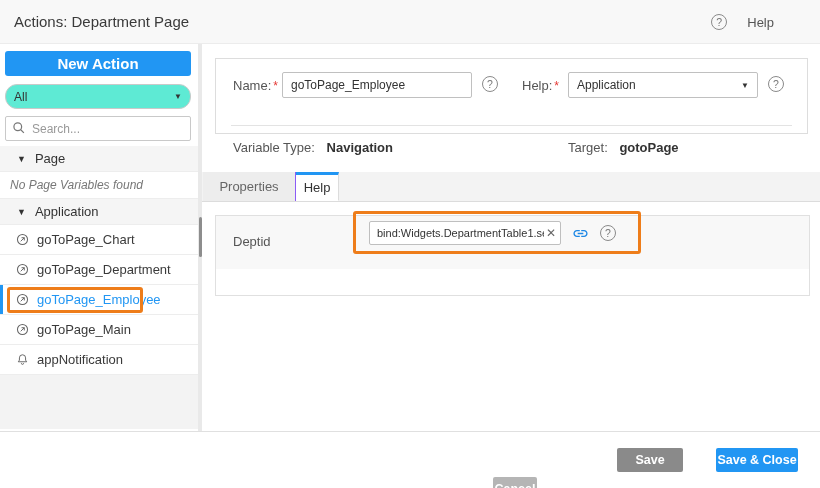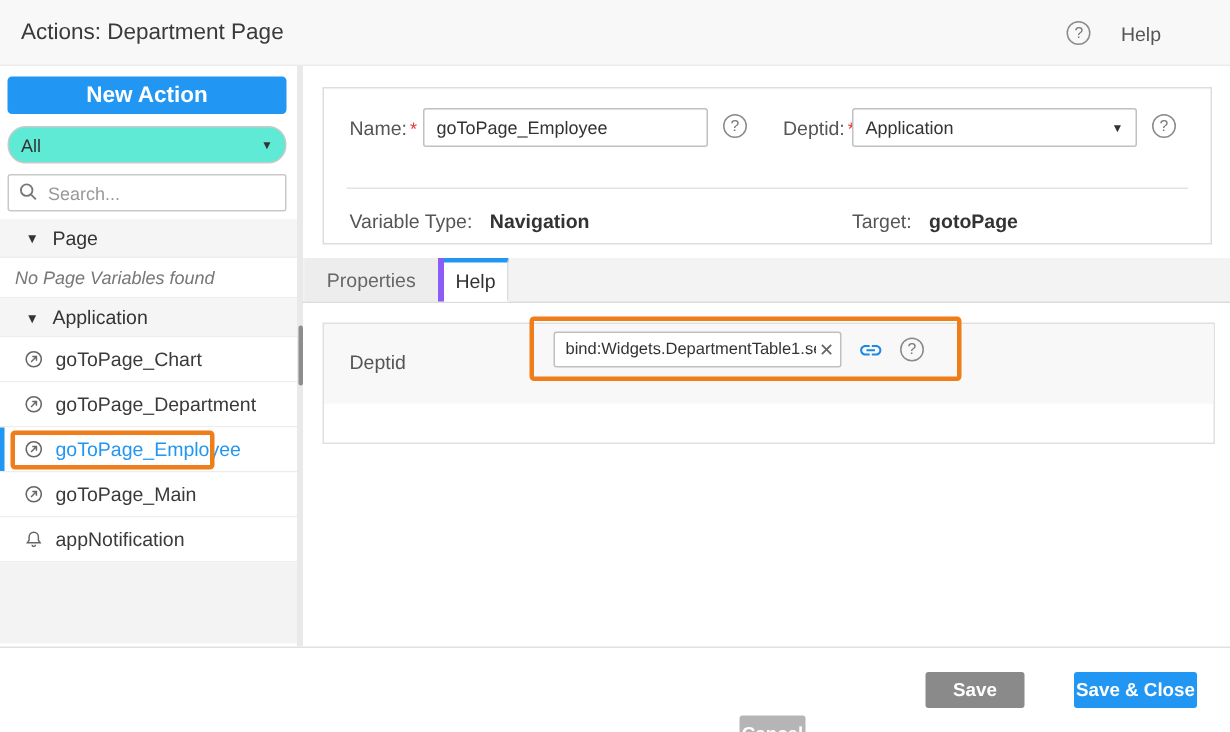--- a/index.html
+++ b/index.html
@@ -42,21 +42,21 @@
   .tree-empty { height:27px; padding-left:10px; font-size:12px; font-style:italic; color:#777; background:#fff; cursor:default; }
   .tree-item { height:30px; padding-left:16px; gap:8px; color:#3a3a3a; position:relative;text-align:center; }
   .tree-item .nav-ico { flex:0 0 auto; display:flex; }
   .tree-item.selected { color:#2196F3; }
   .tree-item.selected::before { content:""; position:absolute; left:0; top:0; width:3px; height:100%; background:#2196F3; }
   .tree-filler { height:54px; background:#f3f3f3; border-bottom:none; cursor:default; }
   .annot { position:absolute; border:3px solid #EE7D1A; border-radius:3px; pointer-events:none; z-index:5; }
   .annot-sidebar { left:7px; top:243px; width:136px; height:26px; }
   
   .main { position:absolute; left:202px; top:44px; width:618px; height:387px; background:#fff; }
-  .panel { position:absolute; left:13px; top:14px; width:593px; height:105px;
+  .panel { position:absolute; left:13px; top:14px; width:593px; height:76px;
            border:1px solid #ddd; background:#fff; }
   .fld-label { font-size:13px; color:#555; }
   .star { color:#e53935; font-size:12px; margin-left:2px; }
   .name-label { position:absolute; left:17px; top:19px; }
   .name-input { position:absolute; left:66px; top:13px; width:190px; height:26px;
                 border:1px solid #c0c0c0; border-radius:2px; padding:0 8px; font-size:12px;
                 color:#333; font-family:inherit; outline:none; }
   .help-name { position:absolute; left:266px; top:17px; }
   .owner-label { position:absolute; left:306px; top:19px; }
   .owner-select { position:absolute; left:352px; top:13px; width:190px; height:26px;
@@ -66,21 +66,21 @@
   .help-owner { position:absolute; left:552px; top:17px; }
   .panel-div { position:absolute; left:15px; right:15px; top:66px; height:1px; background:#e3e3e3; }
   .ro-row1 { position:absolute; left:17px; top:81px; font-size:13px; color:#555; }
   .ro-row2 { position:absolute; left:352px; top:81px; font-size:13px; color:#555; }
   .ro-val { color:#333; font-weight:600; margin-left:8px; }
   
   .tabbar { position:absolute; left:0; top:128px; width:618px; height:30px; background:#f3f3f3;
             border-bottom:1px solid #dcdcdc; display:flex; }
   .tab { height:100%; display:flex; align-items:center; justify-content:center;
          font-size:13px; color:#666; cursor:pointer; }
-  .tab-props { width:93px; background:#ededed; border-right:4px solid #8b5cf6; margin-left:1px; }
+  .tab-props { width:93px; background:#ededed; border-right:1px solid #8b5cf6; margin-left:1px; }
   .tab-data { width:43px; background:#fff; color:#333; border-right:1px solid #dcdcdc;
               border-top:3px solid #2196F3; margin-bottom:-1px; border-bottom:1px solid #fff; }
   
   .inputs-sec { position:absolute; left:13px; top:171px; width:595px; height:81px;
                 border:1px solid #e0e0e0; }
   .inputs-hd { height:26px; background:#ededed; border-bottom:1px solid #ddd;
                display:flex; align-items:center; padding:0 10px 0 16px; font-size:13px; color:#444; }
   .inputs-hd .qmark { margin-left:auto; }
   .inputs-body { position:relative; height:53px; background:#f8f8f8; }
   .deptid-label { position:absolute; left:17px; top:18px; font-size:13px; color:#555; }
@@ -193,21 +193,21 @@
   <div class="divider-v"></div>
   <div class="scroll-thumb"></div>
 
   <div class="main">
 
     <div class="panel">
       <div class="fld-label name-label"><span>Name:</span><span class="star">*</span></div>
       <input class="name-input" value="goToPage_Employee" style="">
       <span class="qmark help-name"></span>
 
-      <div class="fld-label owner-label"><span>Deptid:</span><span class="star">*</span></div>
+      <div class="fld-label owner-label"><span>Help:</span><span class="star">*</span></div>
       <div class="owner-select">
         <span>Application</span>
         <span class="caret">▼</span>
       </div>
       <span class="qmark help-owner"></span>
 
       <div class="panel-div"></div>
 
       <div class="ro-row1">
         <span>Variable Type:</span>

